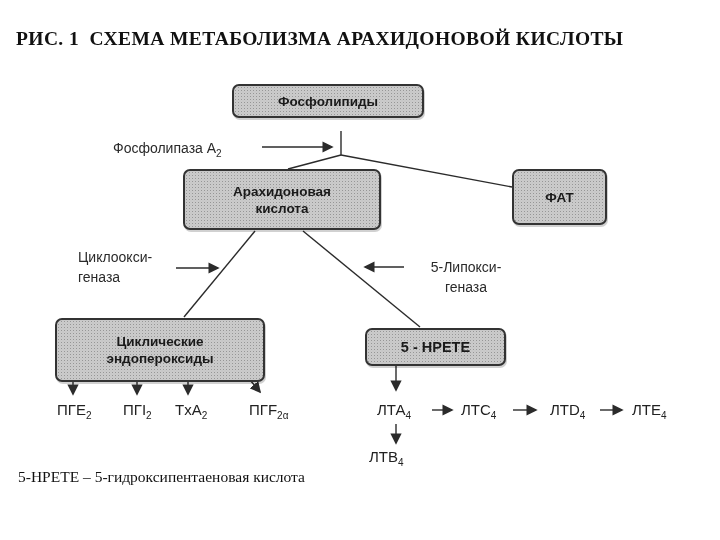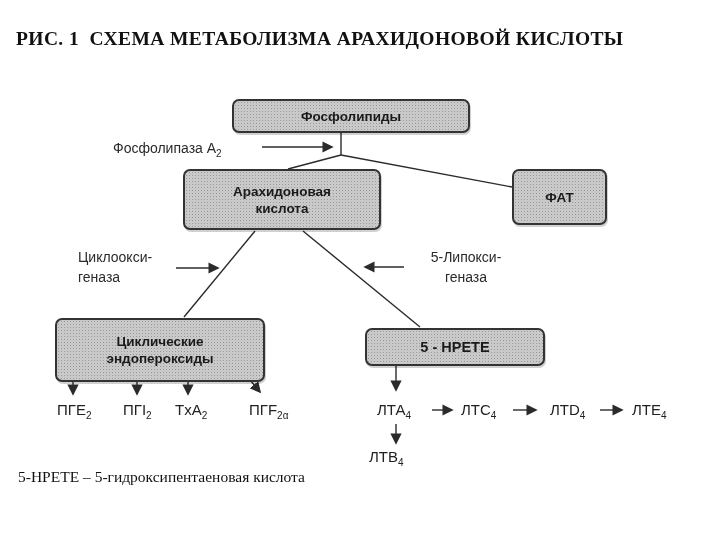--- a/index.html
+++ b/index.html
@@ -69,52 +69,52 @@
     <line x1="137" y1="374" x2="137" y2="394" marker-end="url(#arr)"></line>
     <line x1="188" y1="374" x2="188" y2="394" marker-end="url(#arr)"></line>
     <line x1="245" y1="374" x2="260" y2="392" marker-end="url(#arr)"></line>
     <line x1="396" y1="366" x2="396" y2="390" marker-end="url(#arr)"></line>
     <line x1="396" y1="424" x2="396" y2="443" marker-end="url(#arr)"></line>
     <line x1="432" y1="410" x2="452" y2="410" marker-end="url(#arr)"></line>
     <line x1="513" y1="410" x2="536" y2="410" marker-end="url(#arr)"></line>
     <line x1="600" y1="410" x2="622" y2="410" marker-end="url(#arr)"></line>
   </svg>
 
-  <div class="box" style="left:232px;top:99px;width:238px;height:34px;">
+  <div class="box" style="left:232px;top:84px;width:192px;height:34px;">
     <span>Фосфолипиды</span>
   </div>
 
   <div class="box" style="left:183px;top:169px;width:198px;height:61px;">
     <span>Арахидоновая</span>
     <span>кислота</span>
   </div>
 
   <div class="box" style="left:512px;top:169px;width:95px;height:56px;">
     <span>ФАТ</span>
   </div>
 
   <div class="box" style="left:55px;top:318px;width:210px;height:64px;">
     <span>Циклические</span>
     <span>эндопероксиды</span>
   </div>
 
-  <div class="box" style="left:365px;top:328px;width:180px;height:38px;font-size:14.5px;">
+  <div class="box" style="left:365px;top:328px;width:141px;height:38px;font-size:14.5px;">
     <span>5 - HPETE</span>
   </div>
 
   <div class="lbl" style="left:113px;top:138px;">
     <span>Фосфолипаза А</span><sub>2</sub>
   </div>
 
   <div class="lbl" style="left:78px;top:247px;">
     <div>Циклоокси-</div>
     <div>геназа</div>
   </div>
 
-  <div class="lbl" style="left:418px;top:247px;width:96px;text-align:center;">
+  <div class="lbl" style="left:418px;top:257px;width:96px;text-align:center;">
     <div>5-Липокси-</div>
     <div>геназа</div>
   </div>
 
   <span class="prod" style="left:57px;top:401px;"><span>ПГЕ</span><sub>2</sub></span>
   <span class="prod" style="left:123px;top:401px;"><span>ПГI</span><sub>2</sub></span>
   <span class="prod" style="left:175px;top:401px;"><span>TxA</span><sub>2</sub></span>
   <span class="prod" style="left:249px;top:401px;"><span>ПГF</span><sub>2α</sub></span>
 
   <span class="prod" style="left:377px;top:401px;"><span>ЛТА</span><sub>4</sub></span>

